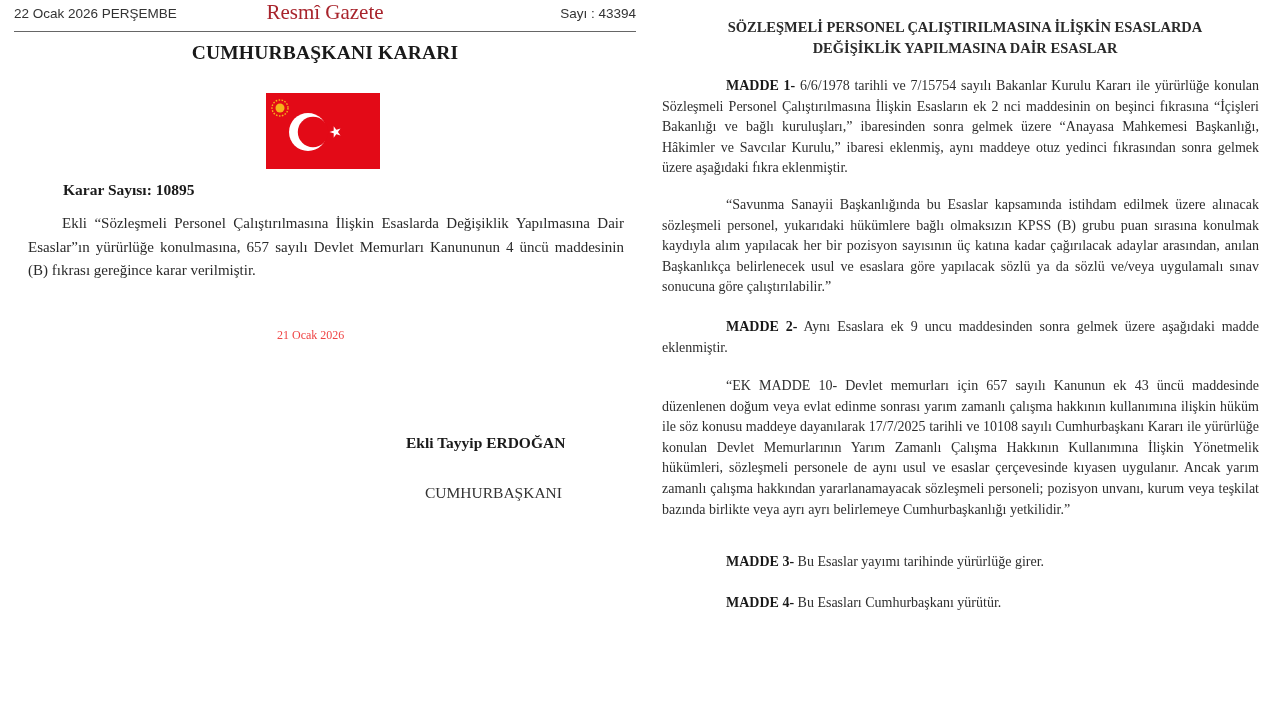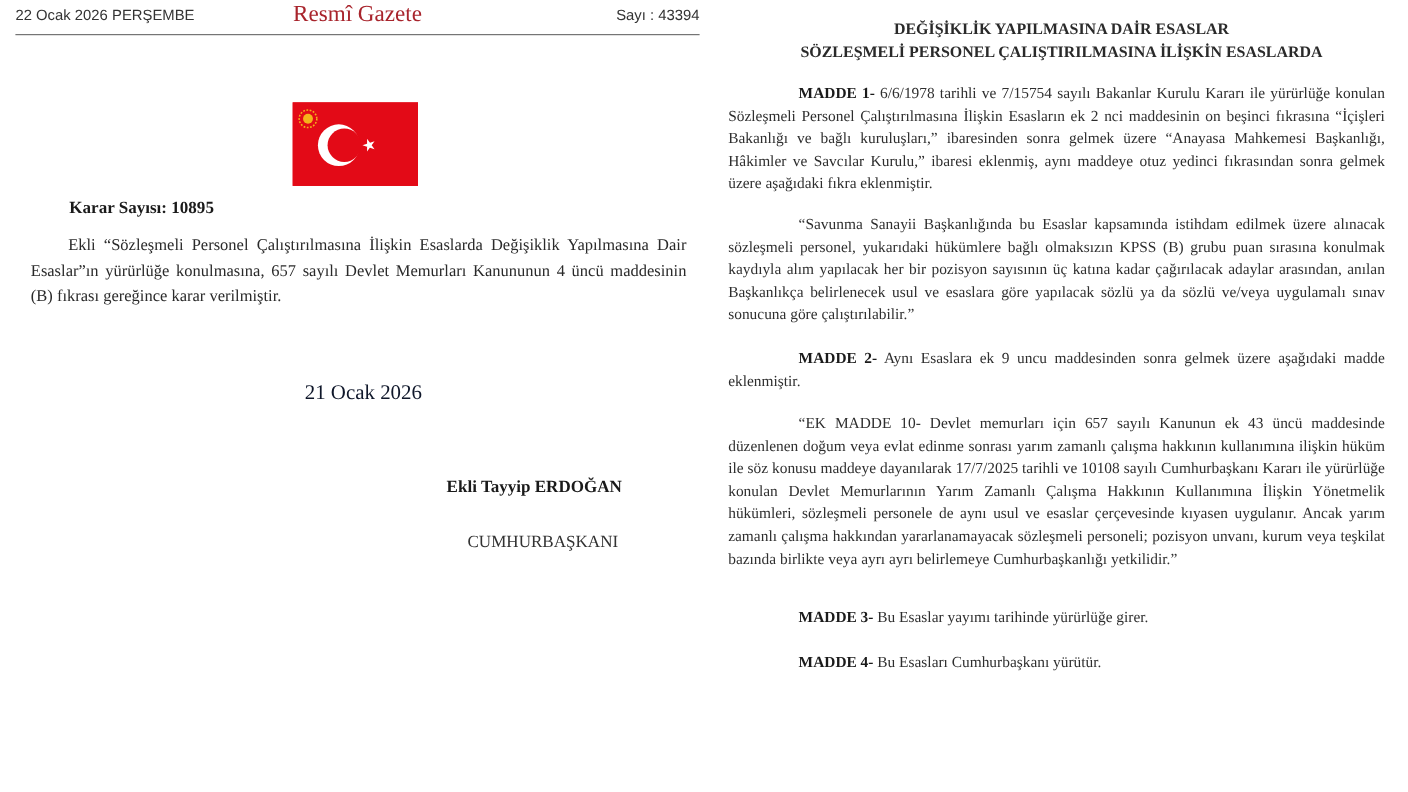--- a/index.html
+++ b/index.html
@@ -22,41 +22,42 @@
   .doc-type { position: absolute; left: 0; width: 650px; top: 42px; text-align: center;
               font-weight: bold; font-size: 19.5px; color: #1a1a1a; letter-spacing: 0.2px; }
 
   .flag { position: absolute; left: 266px; top: 93px; width: 114px; height: 76px;
           background: #e30a17; }
 
   .decision-no { position: absolute; left: 63px; top: 181px; font-weight: bold; font-size: 15.5px;
                  color: #1a1a1a; }
   .decision-body { position: absolute; left: 28px; top: 212px; width: 596px; font-size: 15px;
                    line-height: 23.5px; text-align: justify; text-indent: 34px; color: #2a2a2a; }
-  .decision-date { position: absolute; left: 277px; top: 347px; font-size: 19px; color: #0f172a; }
+  .decision-date { position: absolute; left: 277px; top: 328px; font-size: 12px; color: #ef4444; }
   .sign-name { position: absolute; left: 406px; top: 434px; font-weight: bold; font-size: 15.5px;
                color: #1a1a1a; }
   .sign-title { position: absolute; left: 425px; top: 445px; font-size: 15.5px; color: #333; margin-top: 39px; }
 
   .annex-title { position: absolute; left: 0; width: 630px; top: 17px; text-align: center;
                  font-weight: bold; font-size: 14.5px; line-height: 21px; color: #2a2a2a; }
   .para { position: absolute; left: 12px; width: 597px; font-size: 14px; line-height: 20.6px;
           text-align: justify; text-indent: 64px; color: #2e2e2e; }
   .para b { color: #1a1a1a; }
 </style>
 </head>
 <body>
 
 <div class="pane" id="left">
   <div class="masthead">
     <span class="mh-date">22 Ocak 2026 PERŞEMBE</span>
     <div class="mh-title">Resmî Gazete</div>
     <span class="mh-issue">Sayı : 43394</span>
   </div>
 
+  <div class="doc-type">CUMHURBAŞKANI KARARI</div>
 
   <div class="flag">
     <svg width="114" height="76" viewBox="0 0 114 76">
       <rect width="114" height="76" fill="#e30a17"></rect>
       <circle cx="14" cy="15" r="8" fill="none" stroke="#f5b21a" stroke-width="1.4" stroke-dasharray="1.6 1.4"></circle>
       <circle cx="14" cy="15" r="4.5" fill="#f5b21a"></circle>
       <circle cx="42" cy="39" r="19" fill="#ffffff"></circle>
       <circle cx="47" cy="39" r="15.2" fill="#e30a17"></circle>
       <polygon fill="#ffffff" points="63.5,39 74.5,35.4 67.7,44.8 67.7,33.2 74.5,42.6"></polygon>
     </svg>
@@ -64,22 +65,22 @@
 
   <div class="decision-no">Karar Sayısı: 10895</div>
   <div class="decision-body">Ekli “Sözleşmeli Personel Çalıştırılmasına İlişkin Esaslarda Değişiklik Yapılmasına Dair Esaslar”ın yürürlüğe konulmasına, 657 sayılı Devlet Memurları Kanununun 4 üncü maddesinin (B) fıkrası gereğince karar verilmiştir.</div>
   <div class="decision-date">21 Ocak 2026</div>
   <div class="sign-name">Ekli Tayyip ERDOĞAN</div>
   <div class="sign-title">CUMHURBAŞKANI</div>
 </div>
 
 <div class="pane" id="right">
   <div class="annex-title">
+    <div>SÖZLEŞMELİ PERSONEL ÇALIŞTIRILMASINA İLİŞKİN ESASLARDA</div>
     <div>DEĞİŞİKLİK YAPILMASINA DAİR ESASLAR</div>
-    <div>SÖZLEŞMELİ PERSONEL ÇALIŞTIRILMASINA İLİŞKİN ESASLARDA</div>
   </div>
 
   <div class="para" style="top:76px"><b>MADDE 1-</b><span> 6/6/1978 tarihli ve 7/15754 sayılı Bakanlar Kurulu Kararı ile yürürlüğe konulan Sözleşmeli Personel Çalıştırılmasına İlişkin Esasların ek 2 nci maddesinin on beşinci fıkrasına “İçişleri Bakanlığı ve bağlı kuruluşları,” ibaresinden sonra gelmek üzere “Anayasa Mahkemesi Başkanlığı, Hâkimler ve Savcılar Kurulu,” ibaresi eklenmiş, aynı maddeye otuz yedinci fıkrasından sonra gelmek üzere aşağıdaki fıkra eklenmiştir.</span></div>
 
   <div class="para" style="top:195px"><span>“Savunma Sanayii Başkanlığında bu Esaslar kapsamında istihdam edilmek üzere alınacak sözleşmeli personel, yukarıdaki hükümlere bağlı olmaksızın KPSS (B) grubu puan sırasına konulmak kaydıyla alım yapılacak her bir pozisyon sayısının üç katına kadar çağırılacak adaylar arasından, anılan Başkanlıkça belirlenecek usul ve esaslara göre yapılacak sözlü ya da sözlü ve/veya uygulamalı sınav sonucuna göre çalıştırılabilir.”</span></div>
 
   <div class="para" style="top:317px"><b>MADDE 2-</b><span> Aynı Esaslara ek 9 uncu maddesinden sonra gelmek üzere aşağıdaki madde eklenmiştir.</span></div>
 
   <div class="para" style="top:376px"><span>“EK MADDE 10- Devlet memurları için 657 sayılı Kanunun ek 43 üncü maddesinde düzenlenen doğum veya evlat edinme sonrası yarım zamanlı çalışma hakkının kullanımına ilişkin hüküm ile söz konusu maddeye dayanılarak 17/7/2025 tarihli ve 10108 sayılı Cumhurbaşkanı Kararı ile yürürlüğe konulan Devlet Memurlarının Yarım Zamanlı Çalışma Hakkının Kullanımına İlişkin Yönetmelik hükümleri, sözleşmeli personele de aynı usul ve esaslar çerçevesinde kıyasen uygulanır. Ancak yarım zamanlı çalışma hakkından yararlanamayacak sözleşmeli personeli; pozisyon unvanı, kurum veya teşkilat bazında birlikte veya ayrı ayrı belirlemeye Cumhurbaşkanlığı yetkilidir.”</span></div>
 

